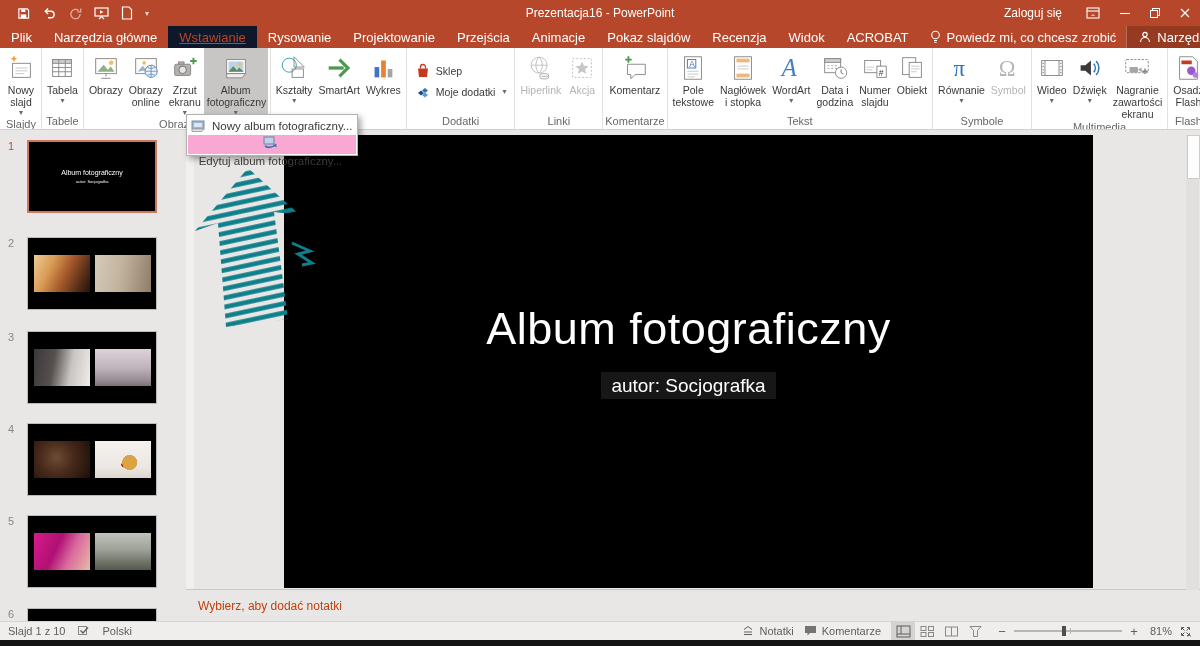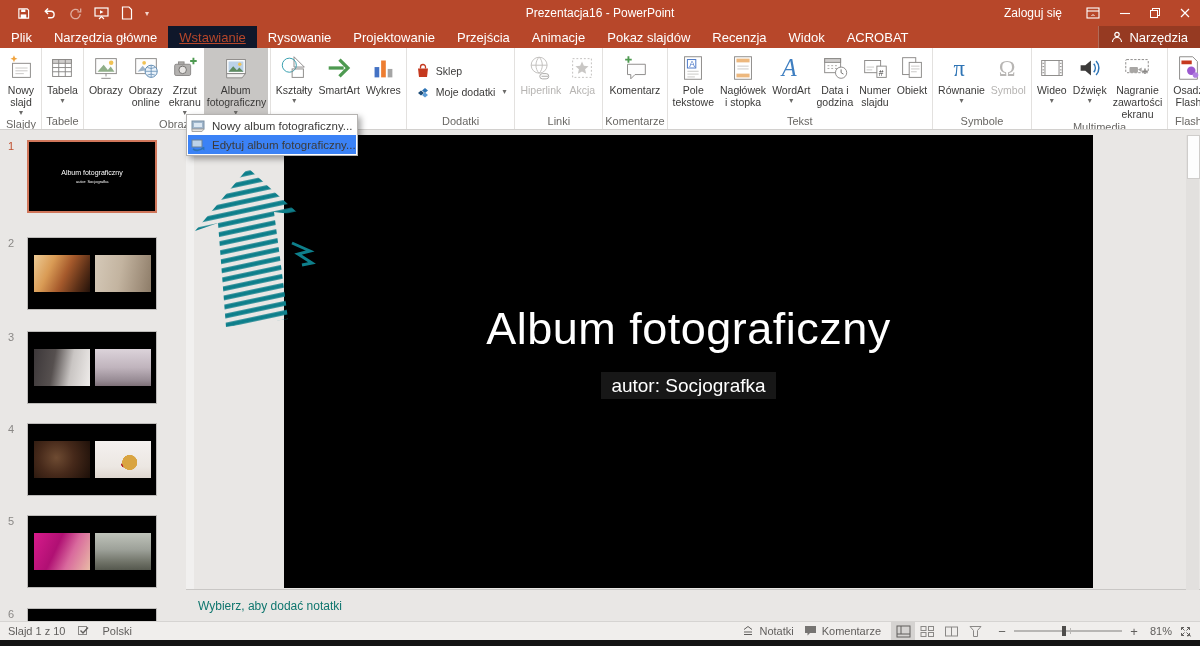--- a/index.html
+++ b/index.html
@@ -49,33 +49,33 @@
   .bigbtn.disabled{color:#b6b4b2;}
   .smallbtn{display:flex;align-items:center;gap:5px;font-size:10.5px;color:#3b3a39;white-space:nowrap;}
   .smallbtn .bcaret{font-size:8px;color:#6b6a68;margin-left:2px;}
   .ribbon-collapse{position:absolute;right:7px;bottom:3px;font-size:9px;color:#696764;z-index:6;}
 
   
   .dropdown{position:absolute;left:186px;top:114px;width:168px;background:#fff;
             border:1px solid #b5b3b1;box-shadow:3px 3px 6px rgba(0,0,0,.35);
             z-index:20;font-size:11.5px;color:#3b3a39;padding:1px;}
   .ditem{height:19px;display:flex;align-items:center;gap:6px;padding:0 6px 0 3px;white-space:nowrap;}
-  .ditem.hl{background:#3b82f6;}
+  .ditem.hl{background:#f9a8d4;flex-direction:column;}
 
   
   .editor{position:absolute;top:129px;left:0;right:0;bottom:24px;background:#e9e7e5;}
   .splitter{position:absolute;left:186px;top:0;bottom:32px;width:8px;background:#f1f0ef;}
   .slide-canvas{position:absolute;left:284px;top:6px;width:809px;height:453px;background:#000;}
   .slide-title{position:absolute;left:0;right:0;top:168px;text-align:center;color:#fff;
                font-size:45px;font-weight:300;letter-spacing:.5px;}
   .slide-subtitle{position:absolute;left:0;right:0;top:240px;text-align:center;color:#fff;font-size:19px;}
   .slide-subtitle span{background:#171717;padding:3px 10px;}
   .notes{position:absolute;left:186px;right:0;bottom:0;height:32px;background:#e9e7e5;
          border-top:1px solid #c9c7c5;display:flex;align-items:center;padding-left:12px;
-         font-size:12px;color:#0f766e;}
+         font-size:12px;color:#c2410c;}
   .vscroll{position:absolute;right:1px;top:6px;width:13px;height:455px;background:#e2e0de;}
   .vthumb{position:absolute;left:1px;top:0;width:11px;height:42px;background:#fdfdfd;border:1px solid #cfcdcb;}
 
   
   .thumbs{position:absolute;left:0;top:0;width:186px;bottom:0;overflow:hidden;}
   .thumb-num{position:absolute;left:8px;font-size:11px;color:#8a8886;}
   .thumb-num.sel{color:#c0502f;}
   .thumb{position:absolute;left:27px;width:130px;height:73px;background:#000;
          border:1px solid #bdbbb9;box-sizing:border-box;}
   .thumb.sel{border:2px solid #d0765a;}
@@ -192,20 +192,29 @@
       <div class="tab active">Wstawianie</div>
       <div class="tab">Rysowanie</div>
       <div class="tab">Projektowanie</div>
       <div class="tab">Przejścia</div>
       <div class="tab">Animacje</div>
       <div class="tab">Pokaz slajdów</div>
       <div class="tab">Recenzja</div>
       <div class="tab">Widok</div>
       <div class="tab">ACROBAT</div>
     </div>
+  <div class="tellme">
+    <span class="ic" id="ico-bulb">
+        <svg width="11" height="14" viewBox="0 0 11 14">
+          <circle cx="5.5" cy="5" r="3.8" fill="none" stroke="#fff" stroke-width="1.1"></circle>
+          <path d="M4 10.5 h3 M4.3 12.3 h2.4" stroke="#fff" stroke-width="1.1"></path>
+        </svg>
+      </span>
+    <span>Powiedz mi, co chcesz zrobić</span>
+  </div>
   <div class="share-btn">
     <span class="ic" id="ico-person">
         <svg width="12" height="12" viewBox="0 0 12 12">
           <circle cx="6" cy="3.5" r="2.2" fill="none" stroke="#fff" stroke-width="1.2"></circle>
           <path d="M1.5 11 a4.5 4.5 0 0 1 9 0" fill="none" stroke="#fff" stroke-width="1.2"></path>
         </svg>
       </span>
     <span>Narzędzia</span>
   </div>
 </div>

